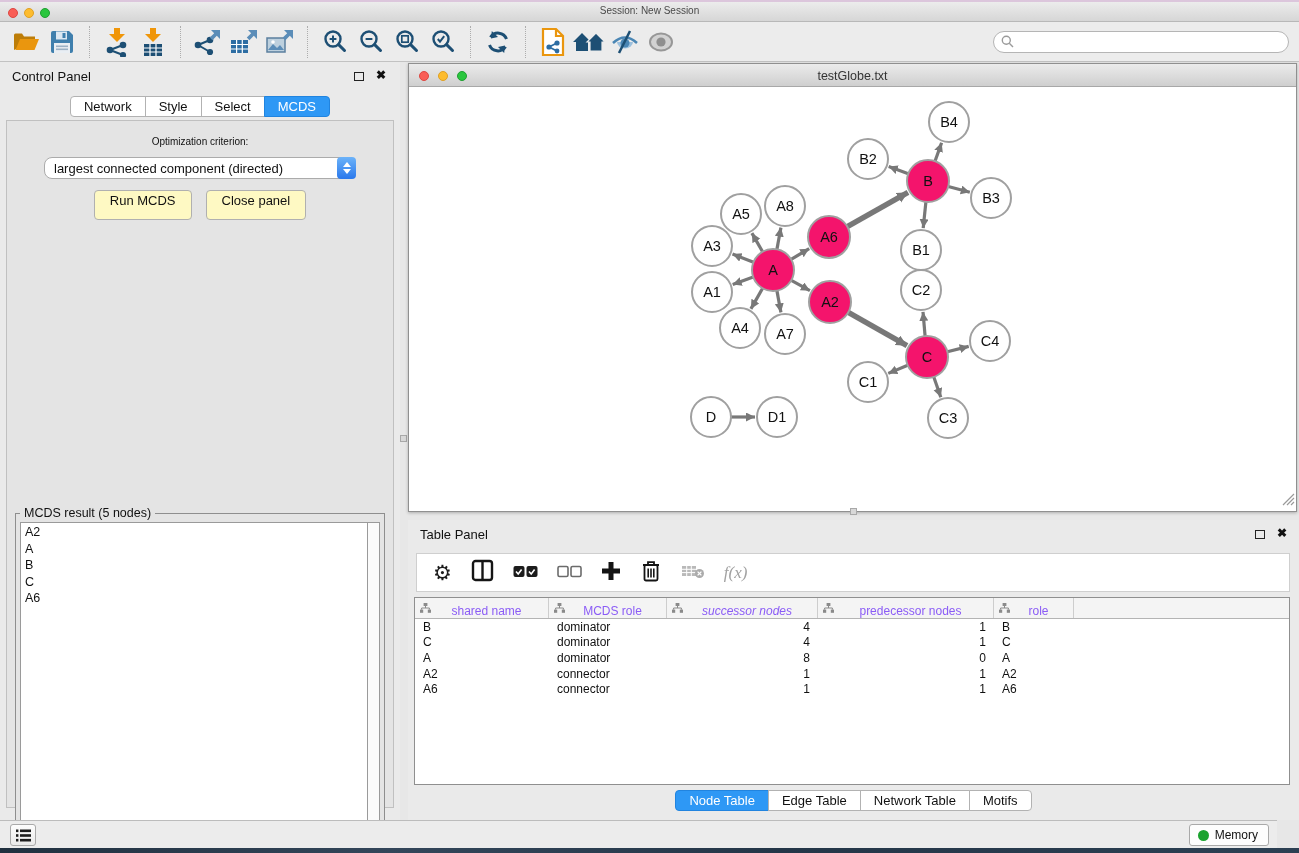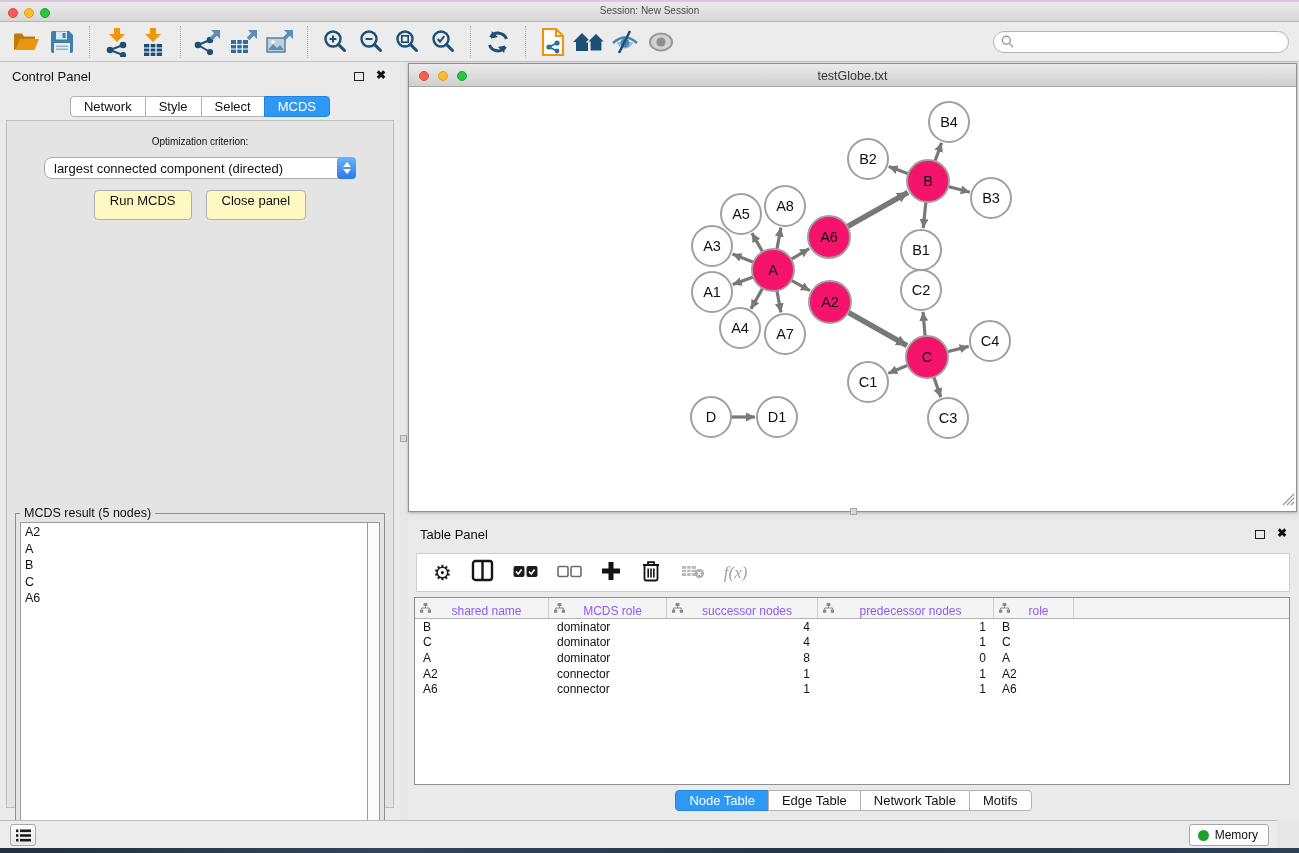--- a/index.html
+++ b/index.html
@@ -509,21 +509,21 @@
               </div>
               <div class="th" style="width: 118px;">
                 <svg class="tree-ico" width="11" height="10" viewBox="0 0 11 10">
                   <rect x="3.6" y="0" width="3.8" height="3" fill="#8a8a8a"></rect>
                   <rect x="0" y="6.6" width="3.2" height="3.2" fill="#8a8a8a"></rect>
                   <rect x="7.8" y="6.6" width="3.2" height="3.2" fill="#8a8a8a"></rect>
                   <path d="M5.5 3 v2 M1.6 6.6 V5 h7.8 v1.6" stroke="#8a8a8a" fill="none"></path>
                 </svg>
                 <span style="padding-left:10px">MCDS role</span>
               </div>
-              <div class="th" style="width: 151px;">
+              <div class="th" style="width: 151px; font-style: italic;">
                 <svg class="tree-ico" width="11" height="10" viewBox="0 0 11 10">
                   <rect x="3.6" y="0" width="3.8" height="3" fill="#8a8a8a"></rect>
                   <rect x="0" y="6.6" width="3.2" height="3.2" fill="#8a8a8a"></rect>
                   <rect x="7.8" y="6.6" width="3.2" height="3.2" fill="#8a8a8a"></rect>
                   <path d="M5.5 3 v2 M1.6 6.6 V5 h7.8 v1.6" stroke="#8a8a8a" fill="none"></path>
                 </svg>
                 <span style="padding-left:10px">successor nodes</span>
               </div>
               <div class="th" style="width: 176px;">
                 <svg class="tree-ico" width="11" height="10" viewBox="0 0 11 10">

